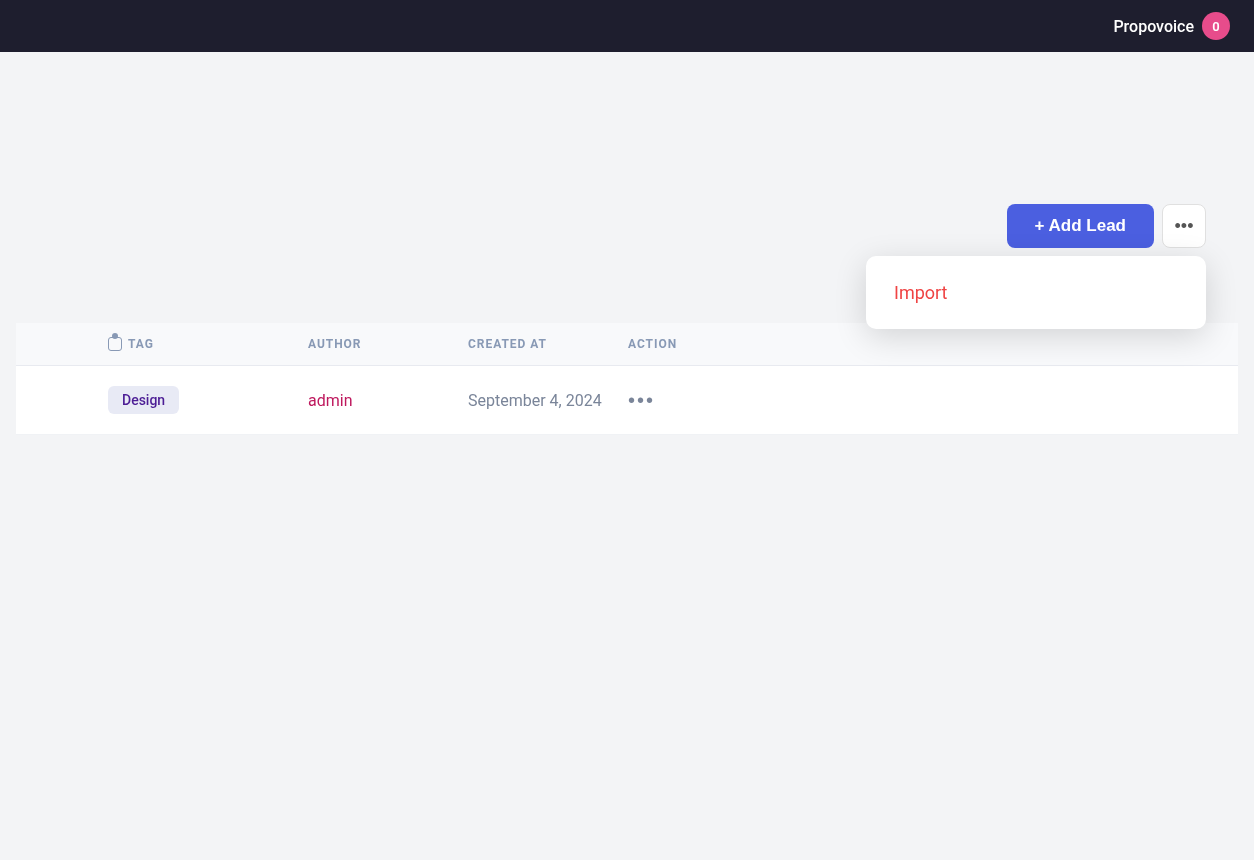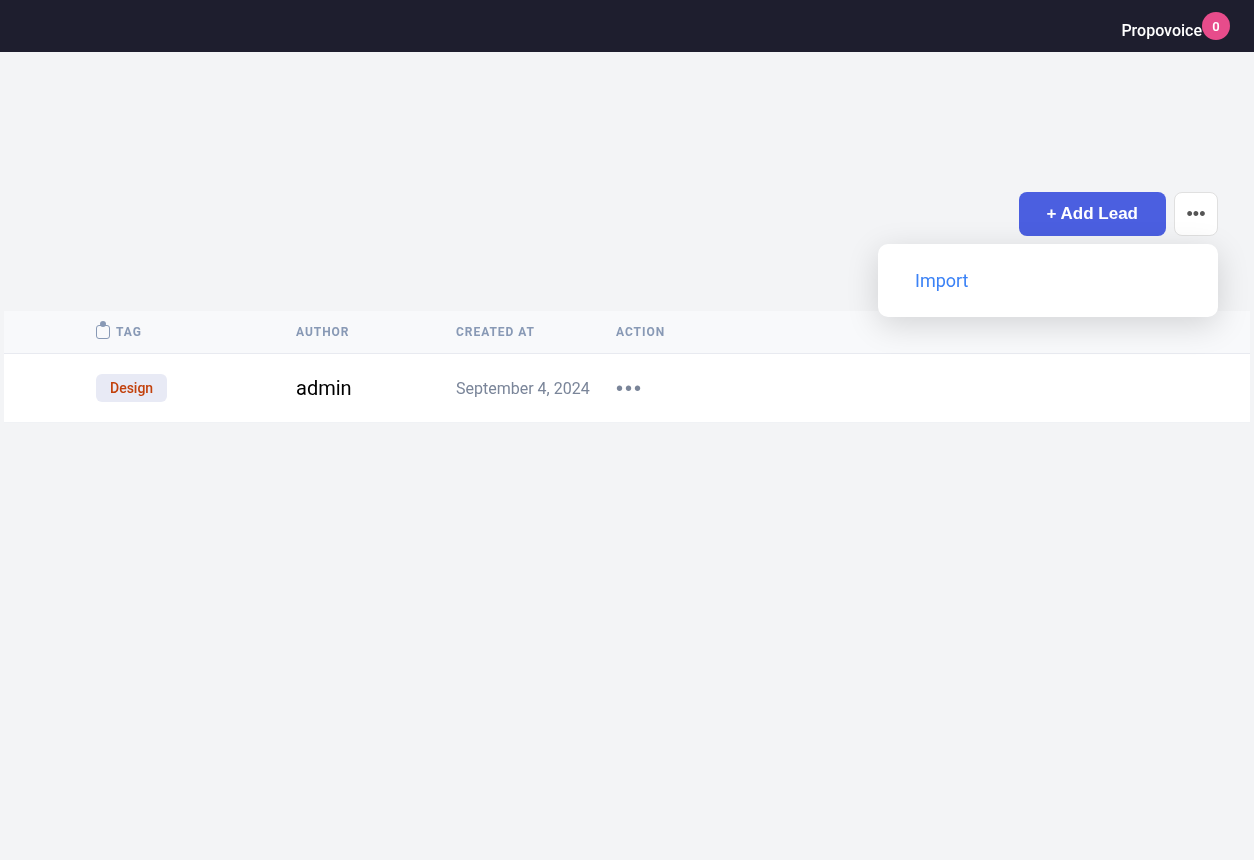--- a/index.html
+++ b/index.html
@@ -23,21 +23,22 @@
       height: 52px;
       display: flex;
       align-items: center;
       justify-content: flex-end;
       padding: 0 24px;
       gap: 16px;
     }
 
     .topbar-brand {
       display: flex;
-      align-items: flex-end;
+      align-items: center;
+      gap: 8px;
       color: #ffffff;
       font-size: 16px;
       font-weight: 500;
     }
 
     .notification-badge {
       background: #e74c8b;
       color: white;
       border-radius: 50%;
       width: 28px;
@@ -68,21 +69,21 @@
     }
 
     .avatar-icon {
       color: #ccd;
       font-size: 18px;
     }
 
     
     .main-content {
       background: #f3f4f6;
-      padding: 4px;
+      padding: 16px;
       position: relative;
     }
 
     
     .top-section {
       height: 200px;
       display: flex;
       align-items: flex-end;
       justify-content: flex-end;
       padding: 0 32px 20px 32px;
@@ -132,24 +133,23 @@
       border-radius: 10px;
       box-shadow: 0 8px 32px rgba(0,0,0,0.15);
       min-width: 340px;
       z-index: 100;
       padding: 8px 0;
     }
 
     .dropdown-item {
       padding: 18px 28px;
       font-size: 18px;
-      color: #3b82f6;
+      color: #ef4444;
       cursor: pointer;
       display: block;
-      margin-left: 9px;
     }
 
     
     .show-row {
       display: flex;
       align-items: center;
       justify-content: flex-end;
       padding: 12px 32px;
       gap: 10px;
       background: #f3f4f6;
@@ -199,31 +199,31 @@
       display: grid;
       grid-template-columns: 60px 200px 160px 160px 280px 160px;
       padding: 20px 32px;
       border-bottom: 1px solid #f0f2f5;
       align-items: center;
       background: white;
     }
 
     .tag-badge {
       background: #e8eaf5;
-      color: #c2410c;
+      color: #4c1d95;
       border-radius: 6px;
       padding: 6px 14px;
       font-size: 14px;
       font-weight: 500;
       display: inline-block;
     }
 
     .author-text {
-      font-size: 20px;
-      color: #000000;
+      font-size: 16px;
+      color: #be185d;
     }
 
     .date-text {
       font-size: 16px;
       color: #7a8599;
     }
 
     .action-btn {
       background: none;
       border: none;

